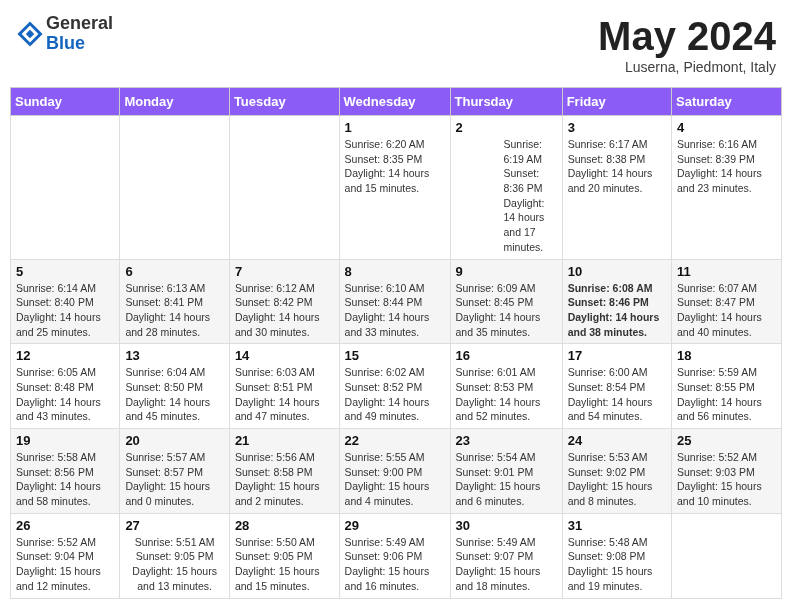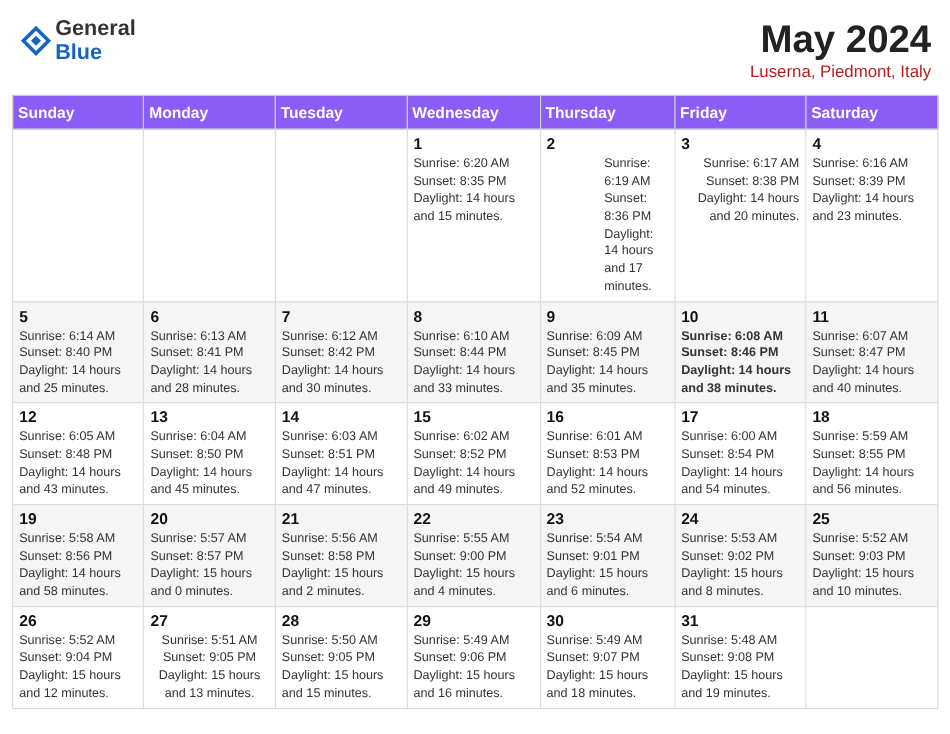--- a/index.html
+++ b/index.html
@@ -38,27 +38,27 @@
     }
     .logo-icon {
       width: 28px;
       height: 28px;
       margin-right: 2px;
     }
     .title-area {
       text-align: right;
     }
     .month-title {
-      font-size: 32px;
+      font-size: 40px;
       font-weight: bold;
       color: #222;
     }
     .location {
       font-size: 14px;
-      color: #b91c1c;
+      color: #404040;
     }
     table {
       width: 100%;
       border-collapse: collapse;
       font-size: 11px;
     }
     thead tr th {
       background: #8b5cf6;
       color: #fff;
       padding: 6px 4px;
@@ -142,21 +142,21 @@
         </td>
         <td>
           <div class="day-number">2</div>
           <div class="day-info" style="white-space: pre-line; margin-left: 48px;">Sunrise: 6:19 AM
 Sunset: 8:36 PM
 Daylight: 14 hours
 and 17 minutes.</div>
         </td>
         <td>
           <div class="day-number">3</div>
-          <div class="day-info" style="white-space: pre-line; text-align: right;">Sunrise: 6:17 AM
+          <div class="day-info" style="white-space: pre-line;">Sunrise: 6:17 AM
 Sunset: 8:38 PM
 Daylight: 14 hours
 and 20 minutes.</div>
         </td>
         <td>
           <div class="day-number">4</div>
           <div class="day-info" style="white-space: pre-line;">Sunrise: 6:16 AM
 Sunset: 8:39 PM
 Daylight: 14 hours
 and 23 minutes.</div>

